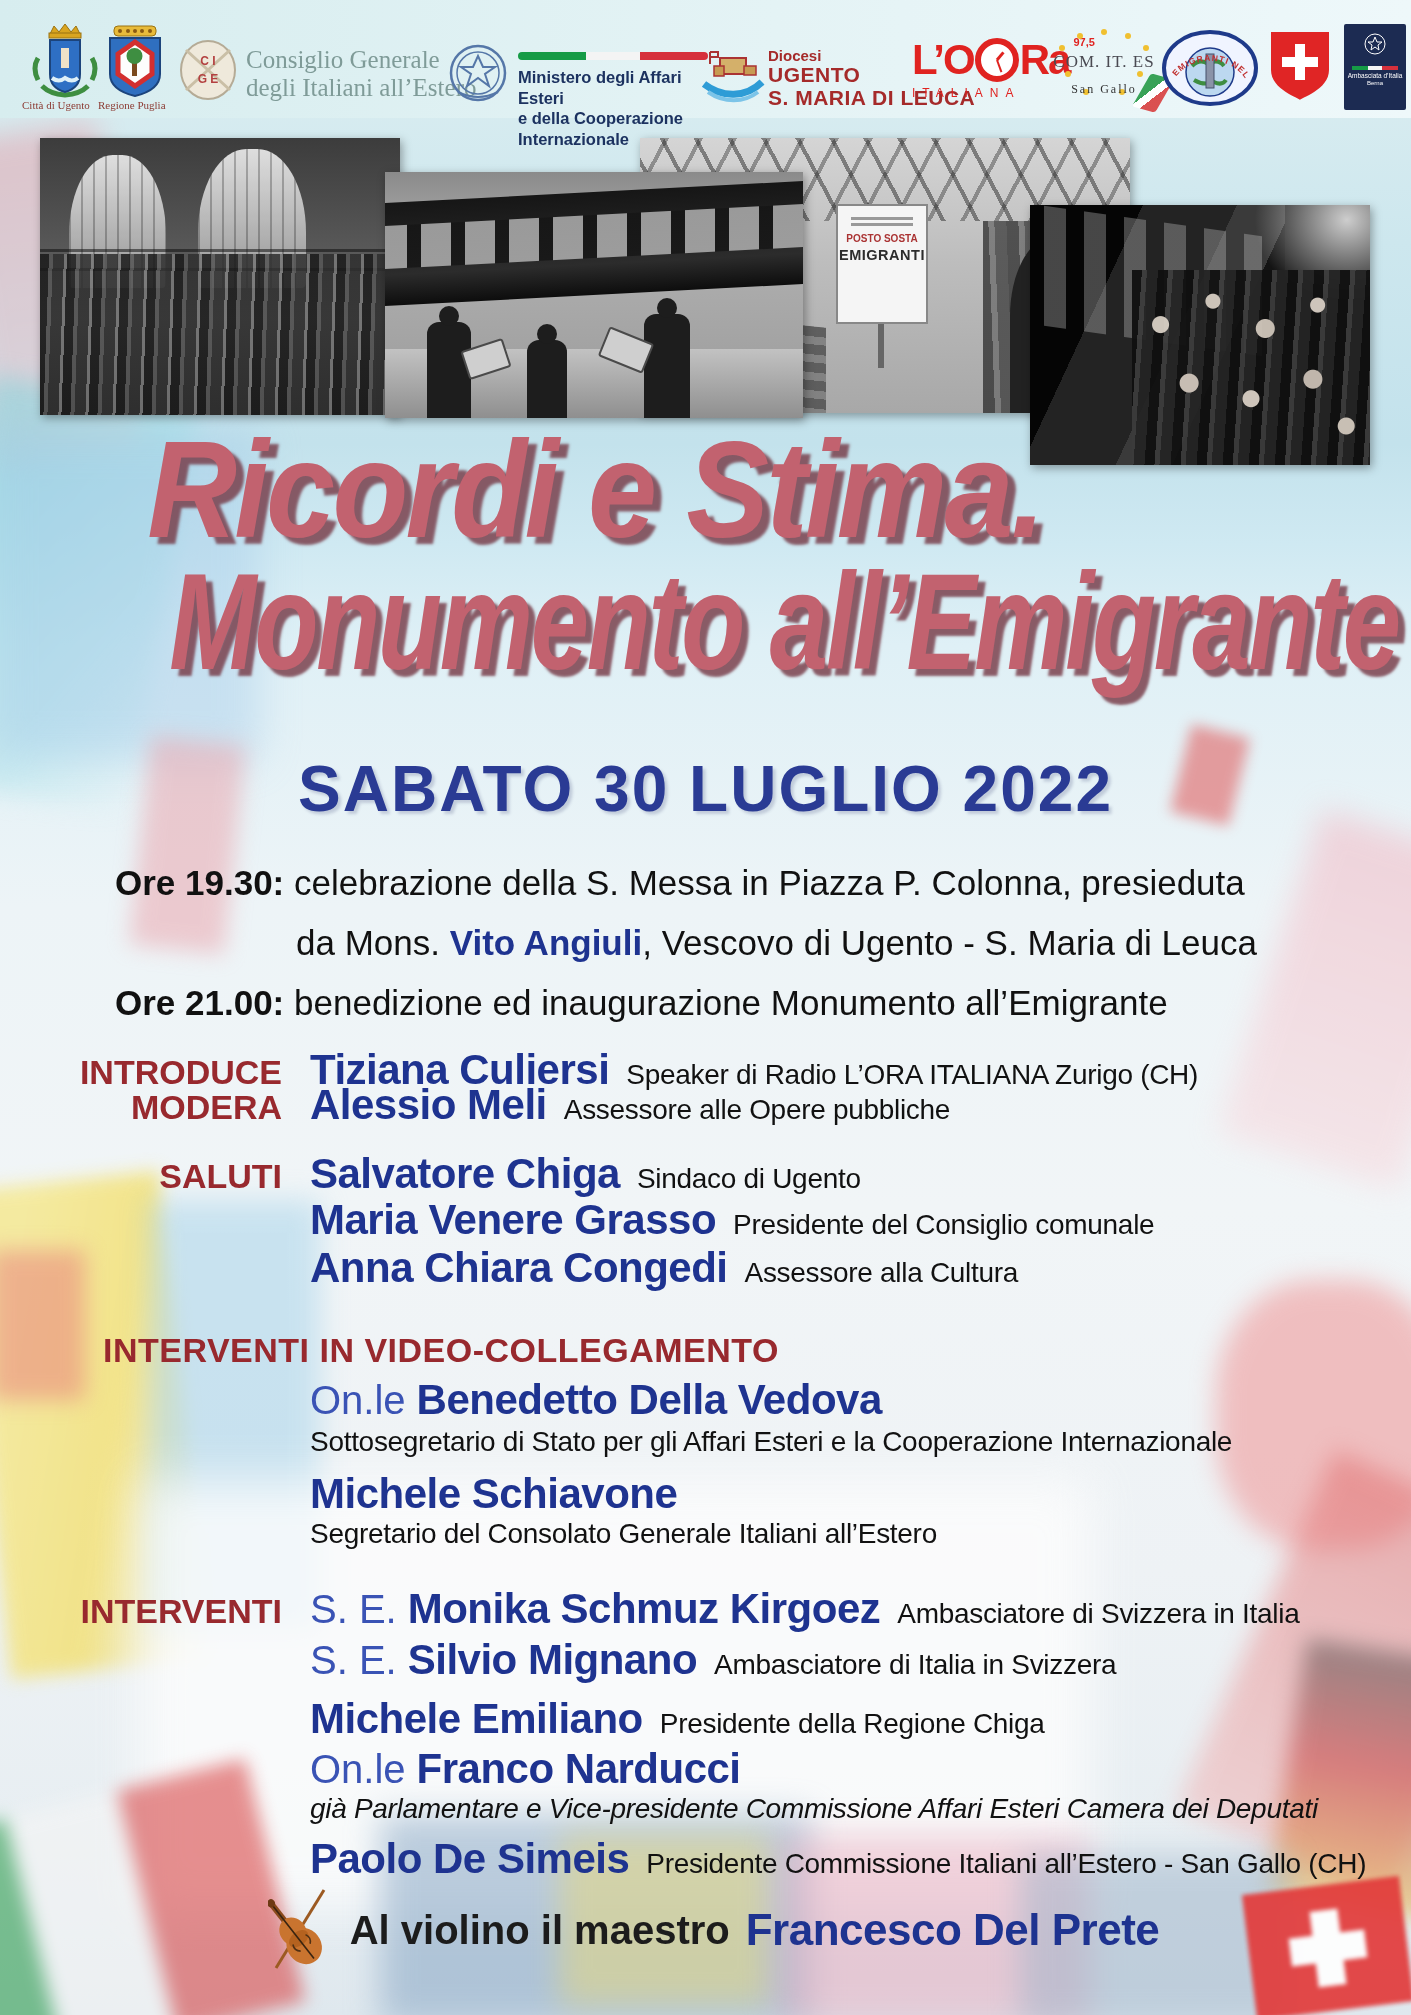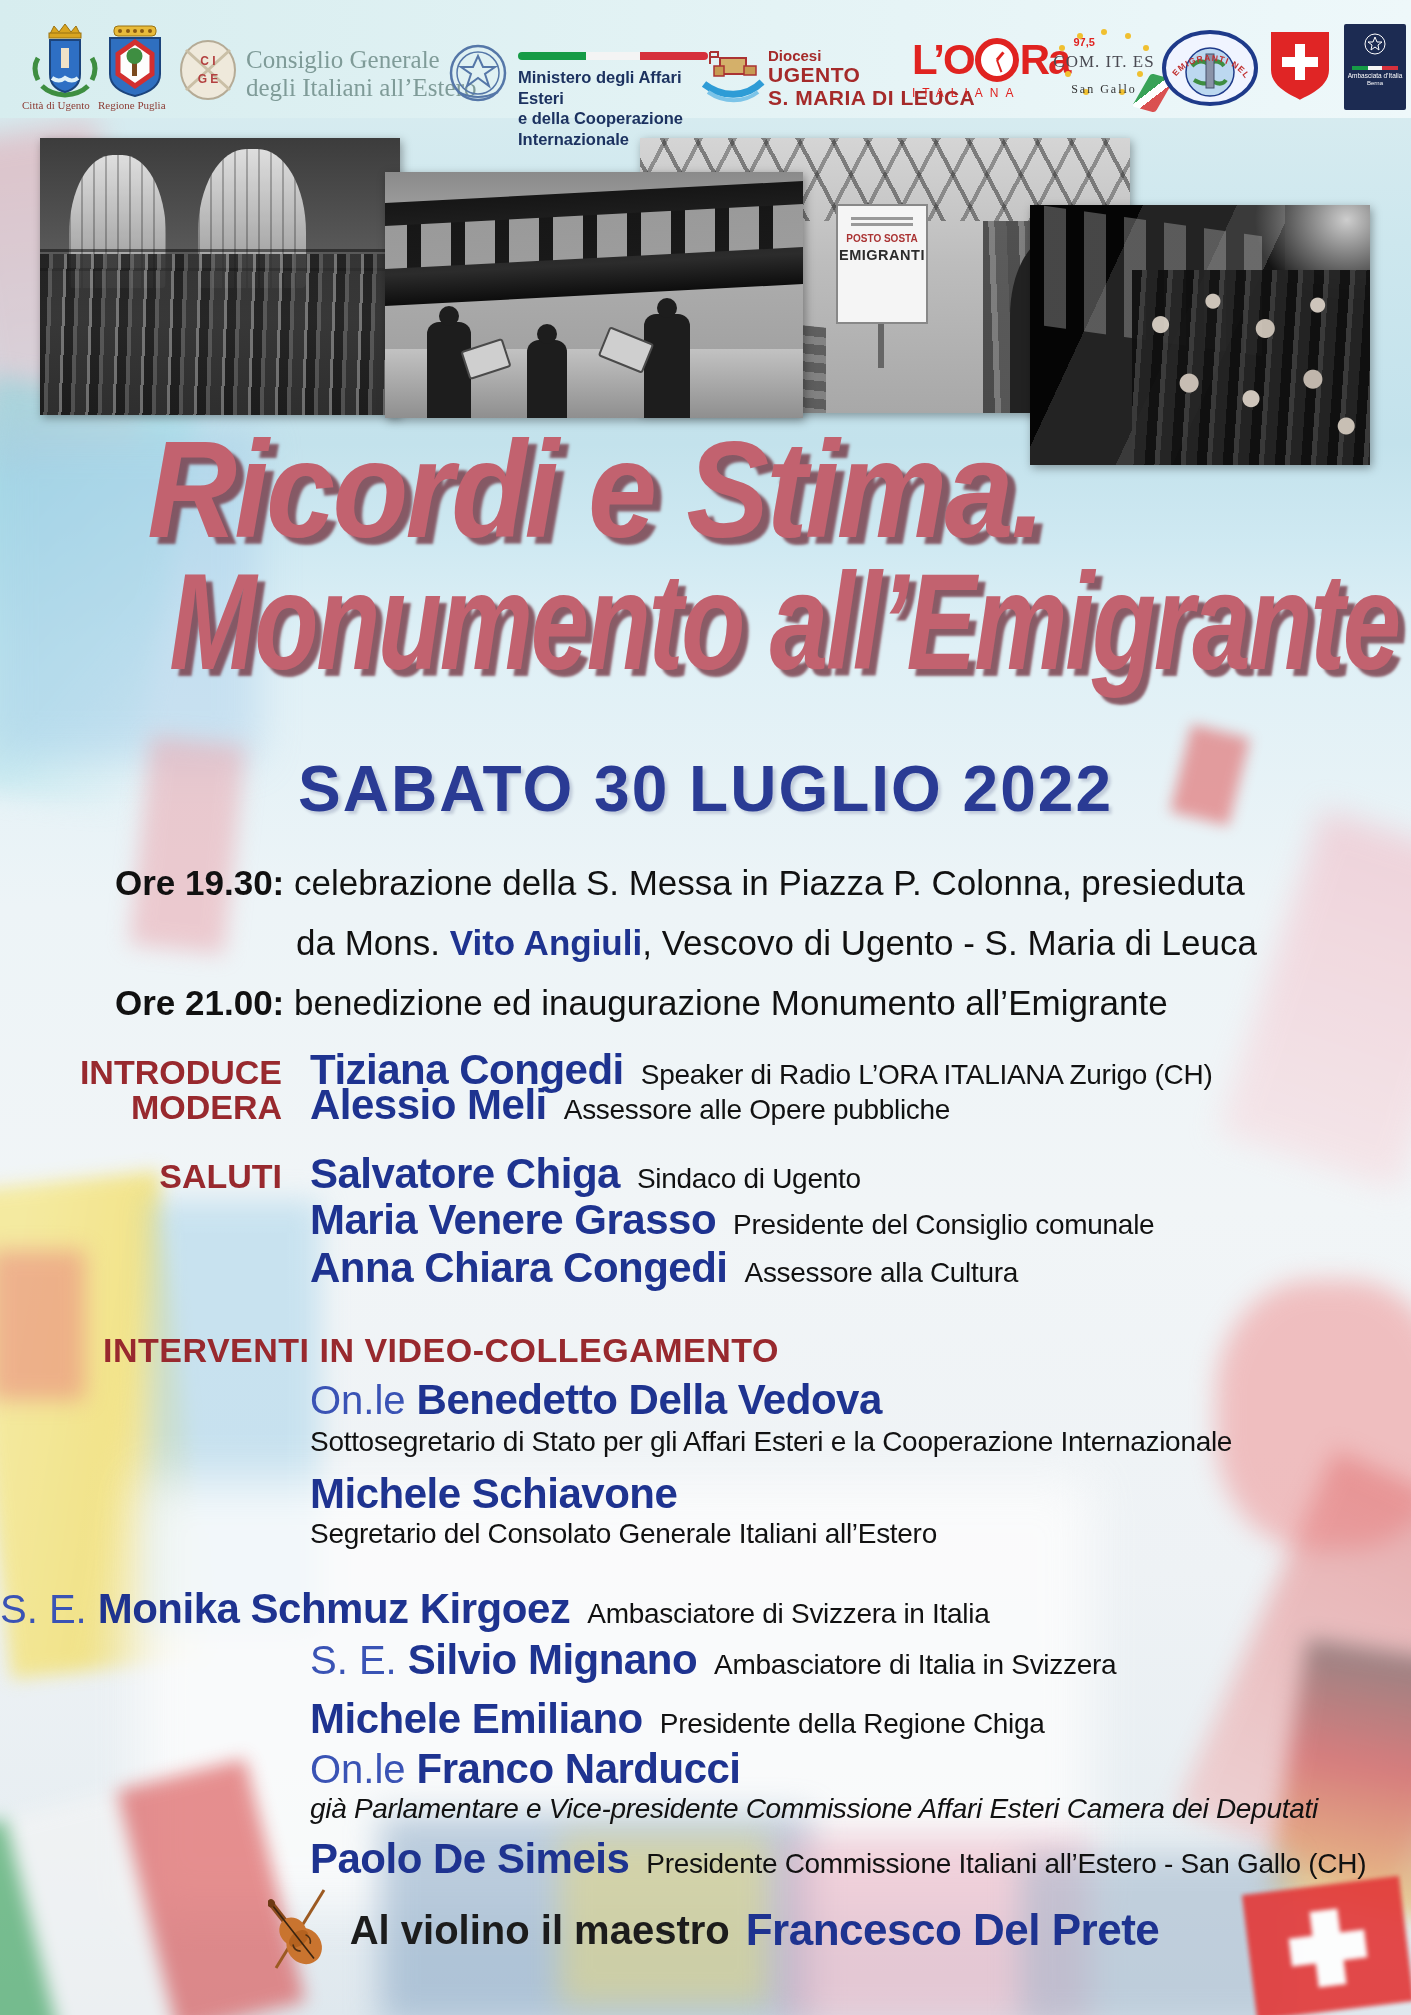--- a/index.html
+++ b/index.html
@@ -355,21 +355,21 @@
       <span class="bluename">Vito Angiuli</span><span class="txt">, Vescovo di Ugento - S. Maria di Leuca</span>
     </div>
     <div>
       <span class="time">Ore 21.00:</span>
       <span class="txt">benedizione ed inaugurazione Monumento all’Emigrante</span>
     </div>
   </div>
 
   <div class="prow" style="top:1025px;margin-top:21px;">
     <div class="plabel">INTRODUCE</div>
-    <span class="pname">Tiziana Congedi</span>
+    <span class="pname">Tiziana Culiersi</span>
     <span class="prole">Speaker di Radio L’ORA ITALIANA Zurigo (CH)</span>
   </div>
   <div class="prow" style="top:1081px;">
     <div class="plabel">MODERA</div>
     <span class="pname">Alessio Meli</span>
     <span class="prole">Assessore alle Opere pubbliche</span>
   </div>
   <div class="prow" style="top:1150px;">
     <div class="plabel">SALUTI</div>
     <span class="pname">Salvatore Chiga</span>
@@ -395,20 +395,21 @@
   </div>
   <div class="prow-sub" style="top:1426px;">Sottosegretario di Stato per gli Affari Esteri e la Cooperazione Internazionale</div>
   <div class="prow" style="top:1470px;">
     <div class="plabel"></div>
 
     <span class="pname">Michele Schiavone</span>
   </div>
   <div class="prow-sub" style="top:1518px;">Segretario del Consolato Generale Italiani all’Estero</div>
 
   <div class="prow" style="top:1585px;">
+    <div class="plabel">INTERVENTI</div>
     <span class="pprefix">S. E.</span>
     <span class="pname">Monika Schmuz Kirgoez</span>
     <span class="prole">Ambasciatore di Svizzera in Italia</span>
   </div>
   <div class="prow" style="top:1636px;">
     <div class="plabel"></div>
     <span class="pprefix">S. E.</span>
     <span class="pname">Silvio Mignano</span>
     <span class="prole">Ambasciatore di Italia in Svizzera</span>
   </div>

